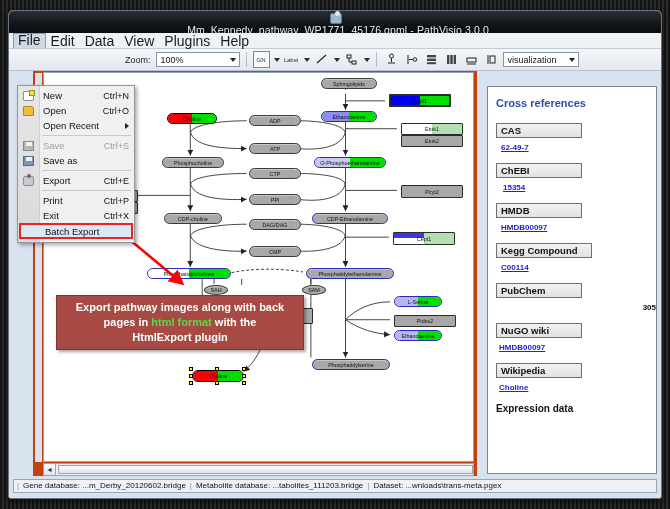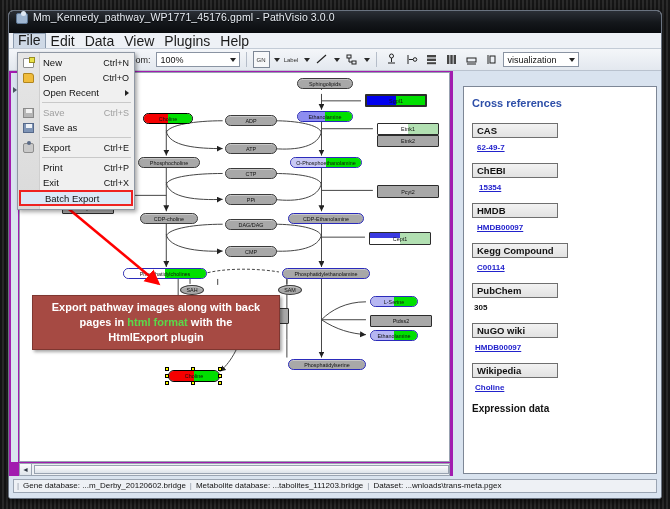--- a/index.html
+++ b/index.html
@@ -30,22 +30,23 @@
     overflow: hidden;
   }
 
   
   #titlebar {
     position: relative;
     height: 22px;
     background: linear-gradient(#2b2f36, #14171b 55%, #0b0d10);
     border-bottom: 1px solid #0a0c0f;
     border-radius: 4px 4px 0 0;
-    display: flex; 
+    display: flex; align-items: center;
     padding-left: 6px;
+    flex-direction: column;
   }
   #title-icon {
     width: 13px; height: 13px; margin-right: 5px;
     position: relative; flex: none;
   }
   #title-icon:before{
     content:""; position:absolute; left:1px; top:2px;
     width:10px; height:9px;
     background:#9fb6d1; border:1px solid #5d7694; border-radius:2px;
   }
@@ -118,22 +119,23 @@
 
   
   #body-area{
     position:absolute; left:0; right:0; top:60px; bottom:22px;
     background:#d9e3ef;
     display:flex;
   }
   #left-pane{
     position:relative;
     width:444px;
-    background:#a21caf;
+    background:#c2410c;
     padding:2px 0 0 14px;
+    margin-left:24px;
   }
   #canvas-wrap{
     position:absolute; left:10px; top:1px; right:3px; bottom:14px;
     background:#fff; border:1px solid #97a1b0;
     overflow:hidden;
   }
   
   #split-handle{
     position:absolute; left:2px; top:2px; width:7px; bottom:14px;
     background:#d9e3ef;
@@ -161,21 +163,21 @@
 
   #right-pane{
     position:relative;
     flex:1 1 auto;
     background:#d9e3ef;
     padding:2px 4px 0 1px;
   }
 
   
   #file-menu{
-    position:absolute; left:8px; top:41px;
+    position:absolute; left:8px; top:74px;
     width:118px;
     background:#f0f0f0;
     border:1px solid #9098a4;
     box-shadow:2px 2px 4px rgba(0,0,0,.35);
     z-index:60;
     padding:2px 0 3px 0;
   }
   #file-menu .gutter{
     position:absolute; left:0; top:0; bottom:0; width:22px;
     background:linear-gradient(#e6e6e6,#dadada);
@@ -706,21 +708,21 @@
           <div class="xref-head">ChEBI</div>
           <div class="xref-val" style="margin-left:7px;"><a href="#">15354</a></div>
 
           <div class="xref-head">HMDB</div>
           <div class="xref-val"><a href="#">HMDB00097</a></div>
 
           <div class="xref-head" style="width:96px;">Kegg Compound</div>
           <div class="xref-val"><a href="#">C00114</a></div>
 
           <div class="xref-head">PubChem</div>
-          <div class="xref-val plain" style="margin-left:2px;">305</div>
+          <div class="xref-val plain" style="margin-left:2px;text-align:right;">305</div>
 
           <div class="xref-head">NuGO wiki</div>
           <div class="xref-val" style="margin-left:3px;"><a href="#">HMDB00097</a></div>
 
           <div class="xref-head">Wikipedia</div>
           <div class="xref-val" style="margin-left:3px;"><a href="#">Choline</a></div>
 
           <div id="expression-data">Expression data</div>
         </div>
       </div>

